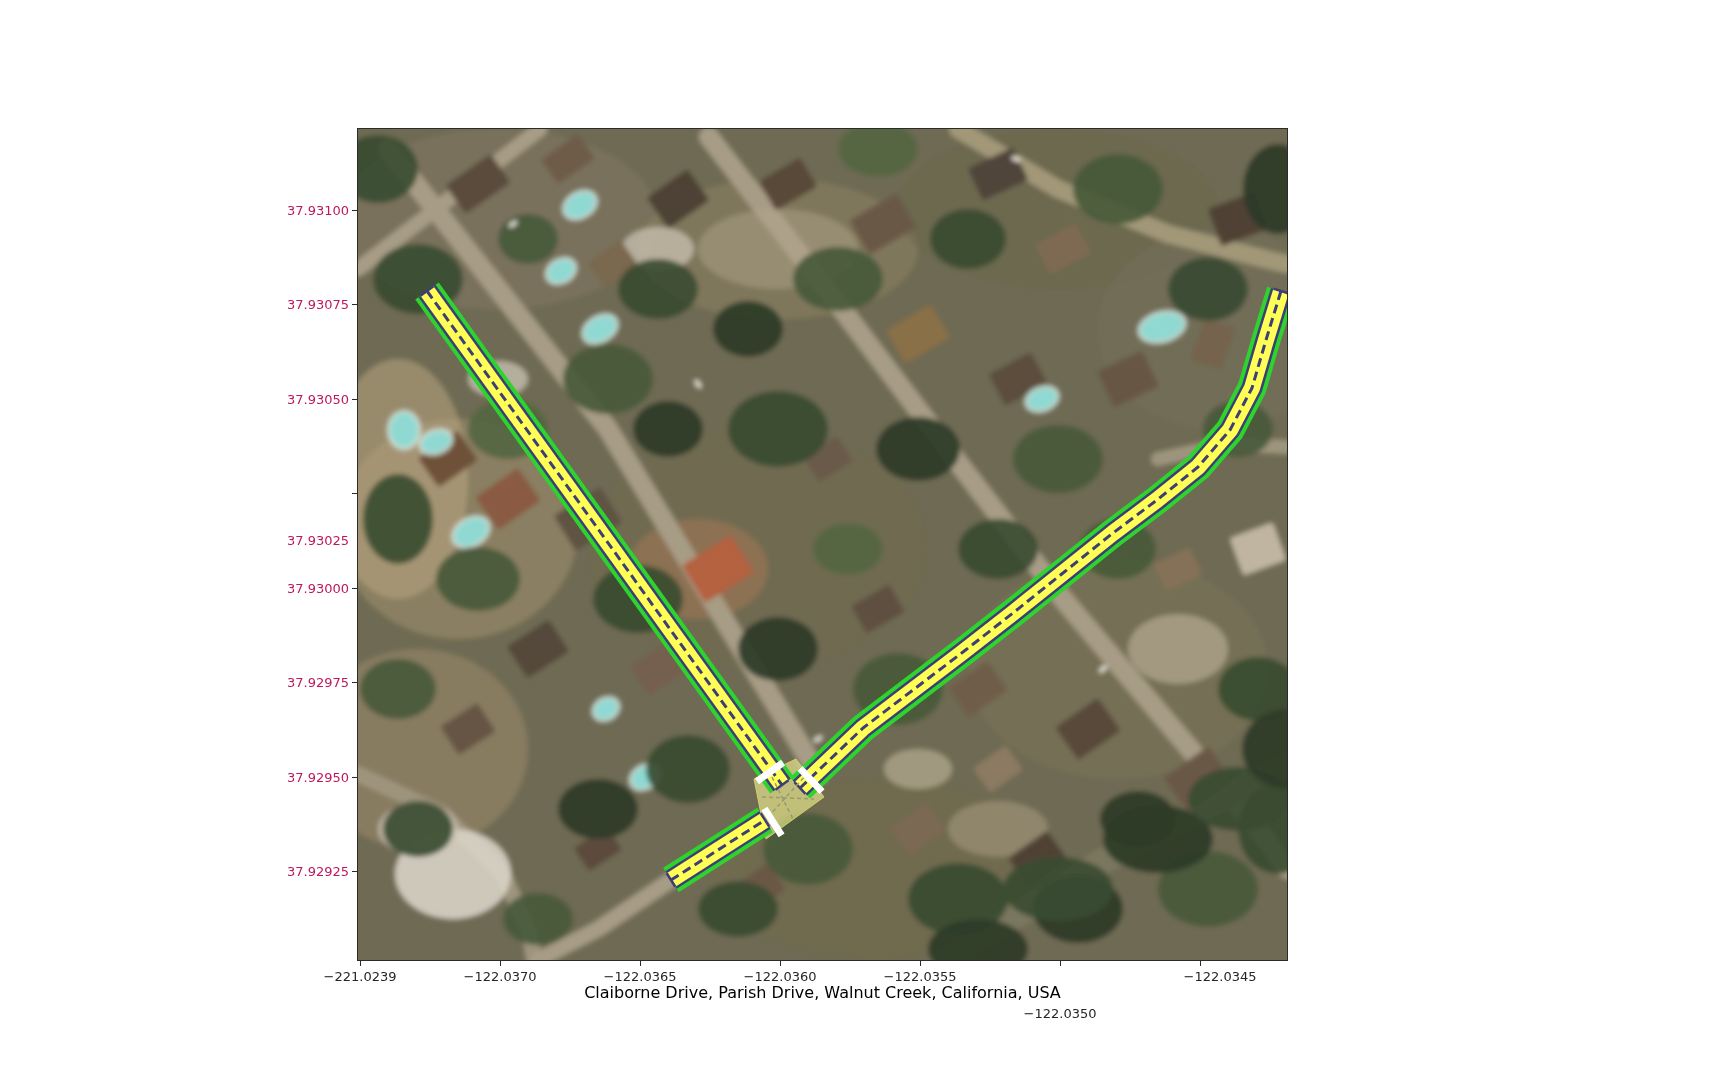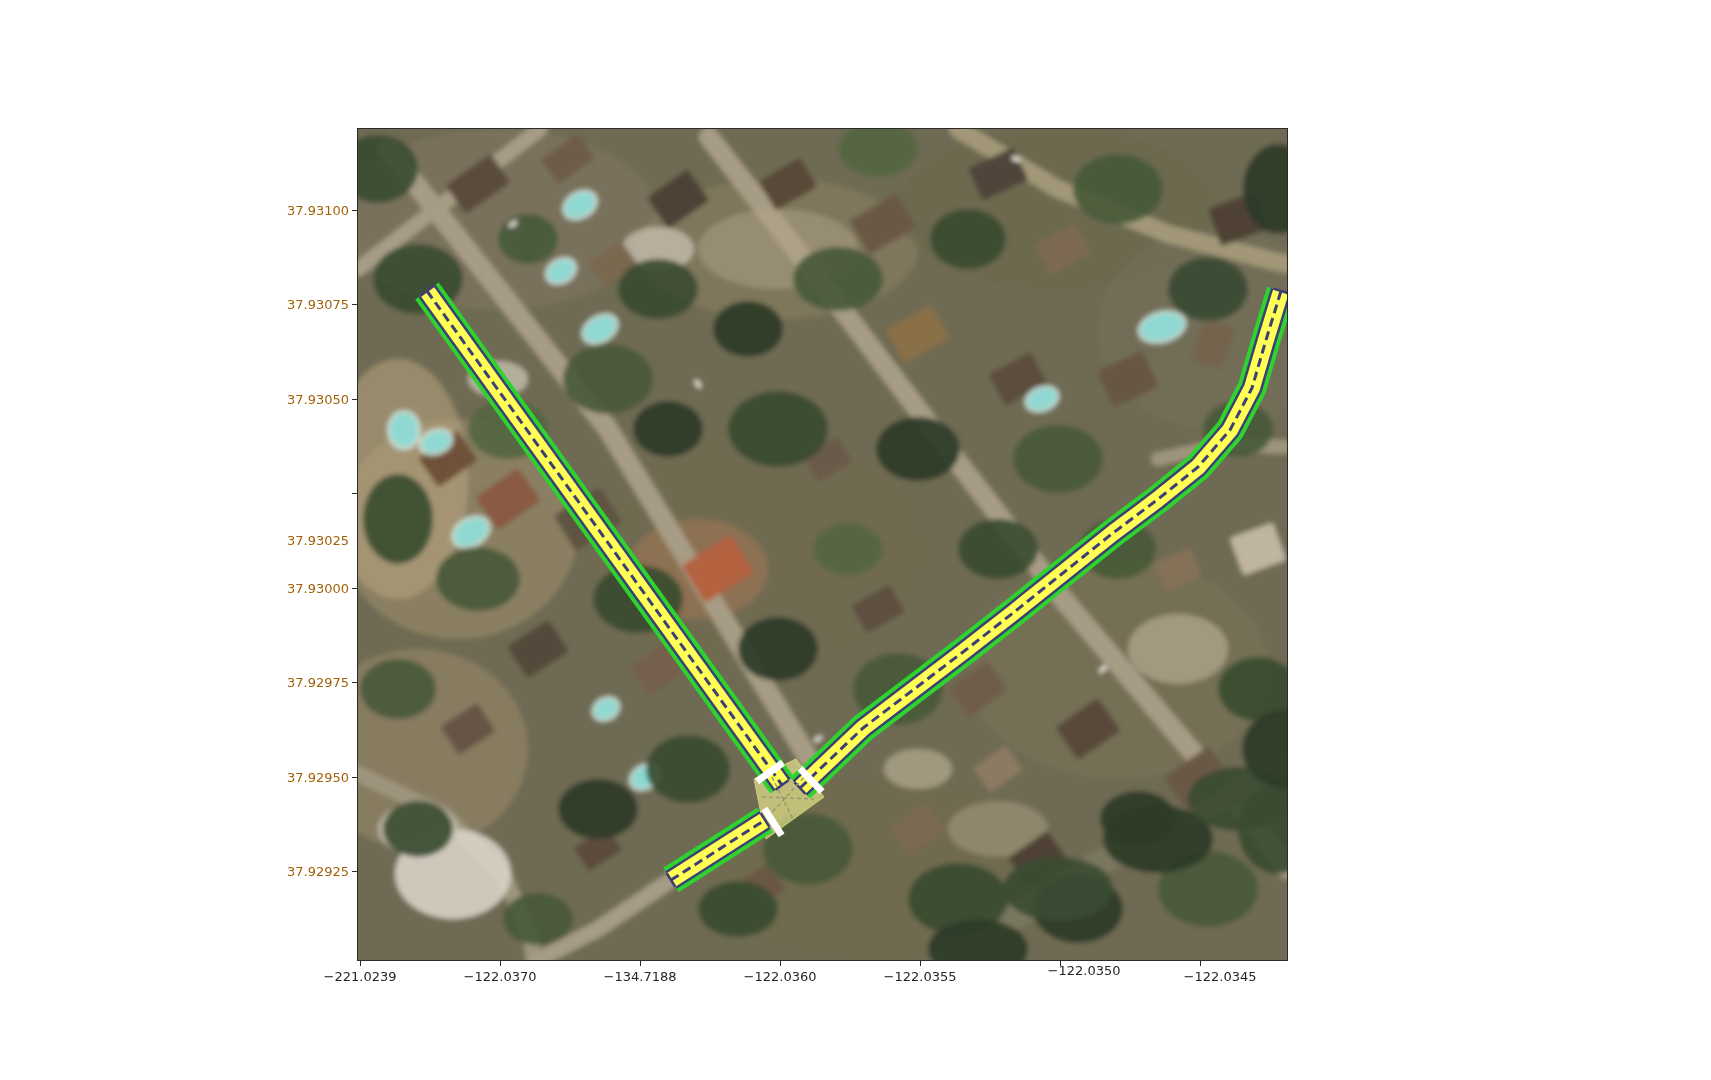--- a/index.html
+++ b/index.html
@@ -1,21 +1,21 @@
 <!DOCTYPE html>
 <html><head>
 <meta charset="utf-8">
 <style>
   html,body{margin:0;padding:0;background:#ffffff;}
   body{width:1711px;height:1080px;position:relative;overflow:hidden;
        font-family:"DejaVu Sans","Liberation Sans",sans-serif;}
   .figure{position:absolute;inset:0;background:#ffffff;}
   .axes{position:absolute;border:1.2px solid #2b2b2b;box-sizing:content-box;overflow:hidden;}
   .axes svg{display:block;}
-  .ytick-label{position:absolute;font-size:13px;color:#a16207;transform:translateY(-50%);white-space:nowrap;}
+  .ytick-label{position:absolute;font-size:13px;color:#be185d;transform:translateY(-50%);white-space:nowrap;}
   .xtick-label{position:absolute;font-size:13px;color:#262626;transform:translateX(-50%);white-space:nowrap;}
   .tickmark{position:absolute;background:#2b2b2b;}
   .fig-title{position:absolute;font-size:16px;color:#000;text-align:center;white-space:nowrap;}
 </style>
 </head>
 <body>
 
 <div class="figure">
   <div class="axes" id="axes" style="left: 357px; top: 128px; width: 929px; height: 831px;">
     <svg id="map-svg" xmlns="http://www.w3.org/2000/svg" width="929" height="831" viewBox="0 0 929 831">
@@ -213,23 +213,24 @@
       <div class="ytick-label" style="right: 1362px; top: 777px;">37.92950</div>
       <div class="tickmark" style="left: 352px; top: 871px; width: 5px; height: 1.2px;"></div>
       <div class="ytick-label" style="right: 1362px; top: 871px; text-align: center;">37.92925</div>
     </div>
   <div id="xticks">
       <div class="tickmark" style="left: 360px; top: 961px; width: 1.2px; height: 5px;"></div>
       <div class="xtick-label" style="left: 360px; top: 969px;">−221.0239</div>
       <div class="tickmark" style="left: 500px; top: 961px; width: 1.2px; height: 5px;"></div>
       <div class="xtick-label" style="left: 500px; top: 969px;">−122.0370</div>
       <div class="tickmark" style="left: 640px; top: 961px; width: 1.2px; height: 5px;"></div>
-      <div class="xtick-label" style="left: 640px; top: 969px;">−134.7188</div>
+      <div class="xtick-label" style="left: 640px; top: 969px;">−122.0365</div>
       <div class="tickmark" style="left: 780px; top: 961px; width: 1.2px; height: 5px;"></div>
       <div class="xtick-label" style="left: 780px; top: 969px;">−122.0360</div>
       <div class="tickmark" style="left: 920px; top: 961px; width: 1.2px; height: 5px;"></div>
       <div class="xtick-label" style="left: 920px; top: 969px;">−122.0355</div>
       <div class="tickmark" style="left: 1060px; top: 961px; width: 1.2px; height: 5px;"></div>
-      <div class="xtick-label" style="left: 1060px; top: 963px; margin-left: 24px;">−122.0350</div>
+      <div class="xtick-label" style="left: 1060px; top: 1006px;">−122.0350</div>
       <div class="tickmark" style="left: 1200px; top: 961px; width: 1.2px; height: 5px;"></div>
       <div class="xtick-label" style="left: 1200px; top: 969px; margin-left: 20px;">−122.0345</div>
     </div>
+  <div class="fig-title" id="figtitle" style="left: 358px; width: 929px; top: 983px;">Claiborne Drive, Parish Drive, Walnut Creek, California, USA</div>
 </div>
 
 </body></html>

